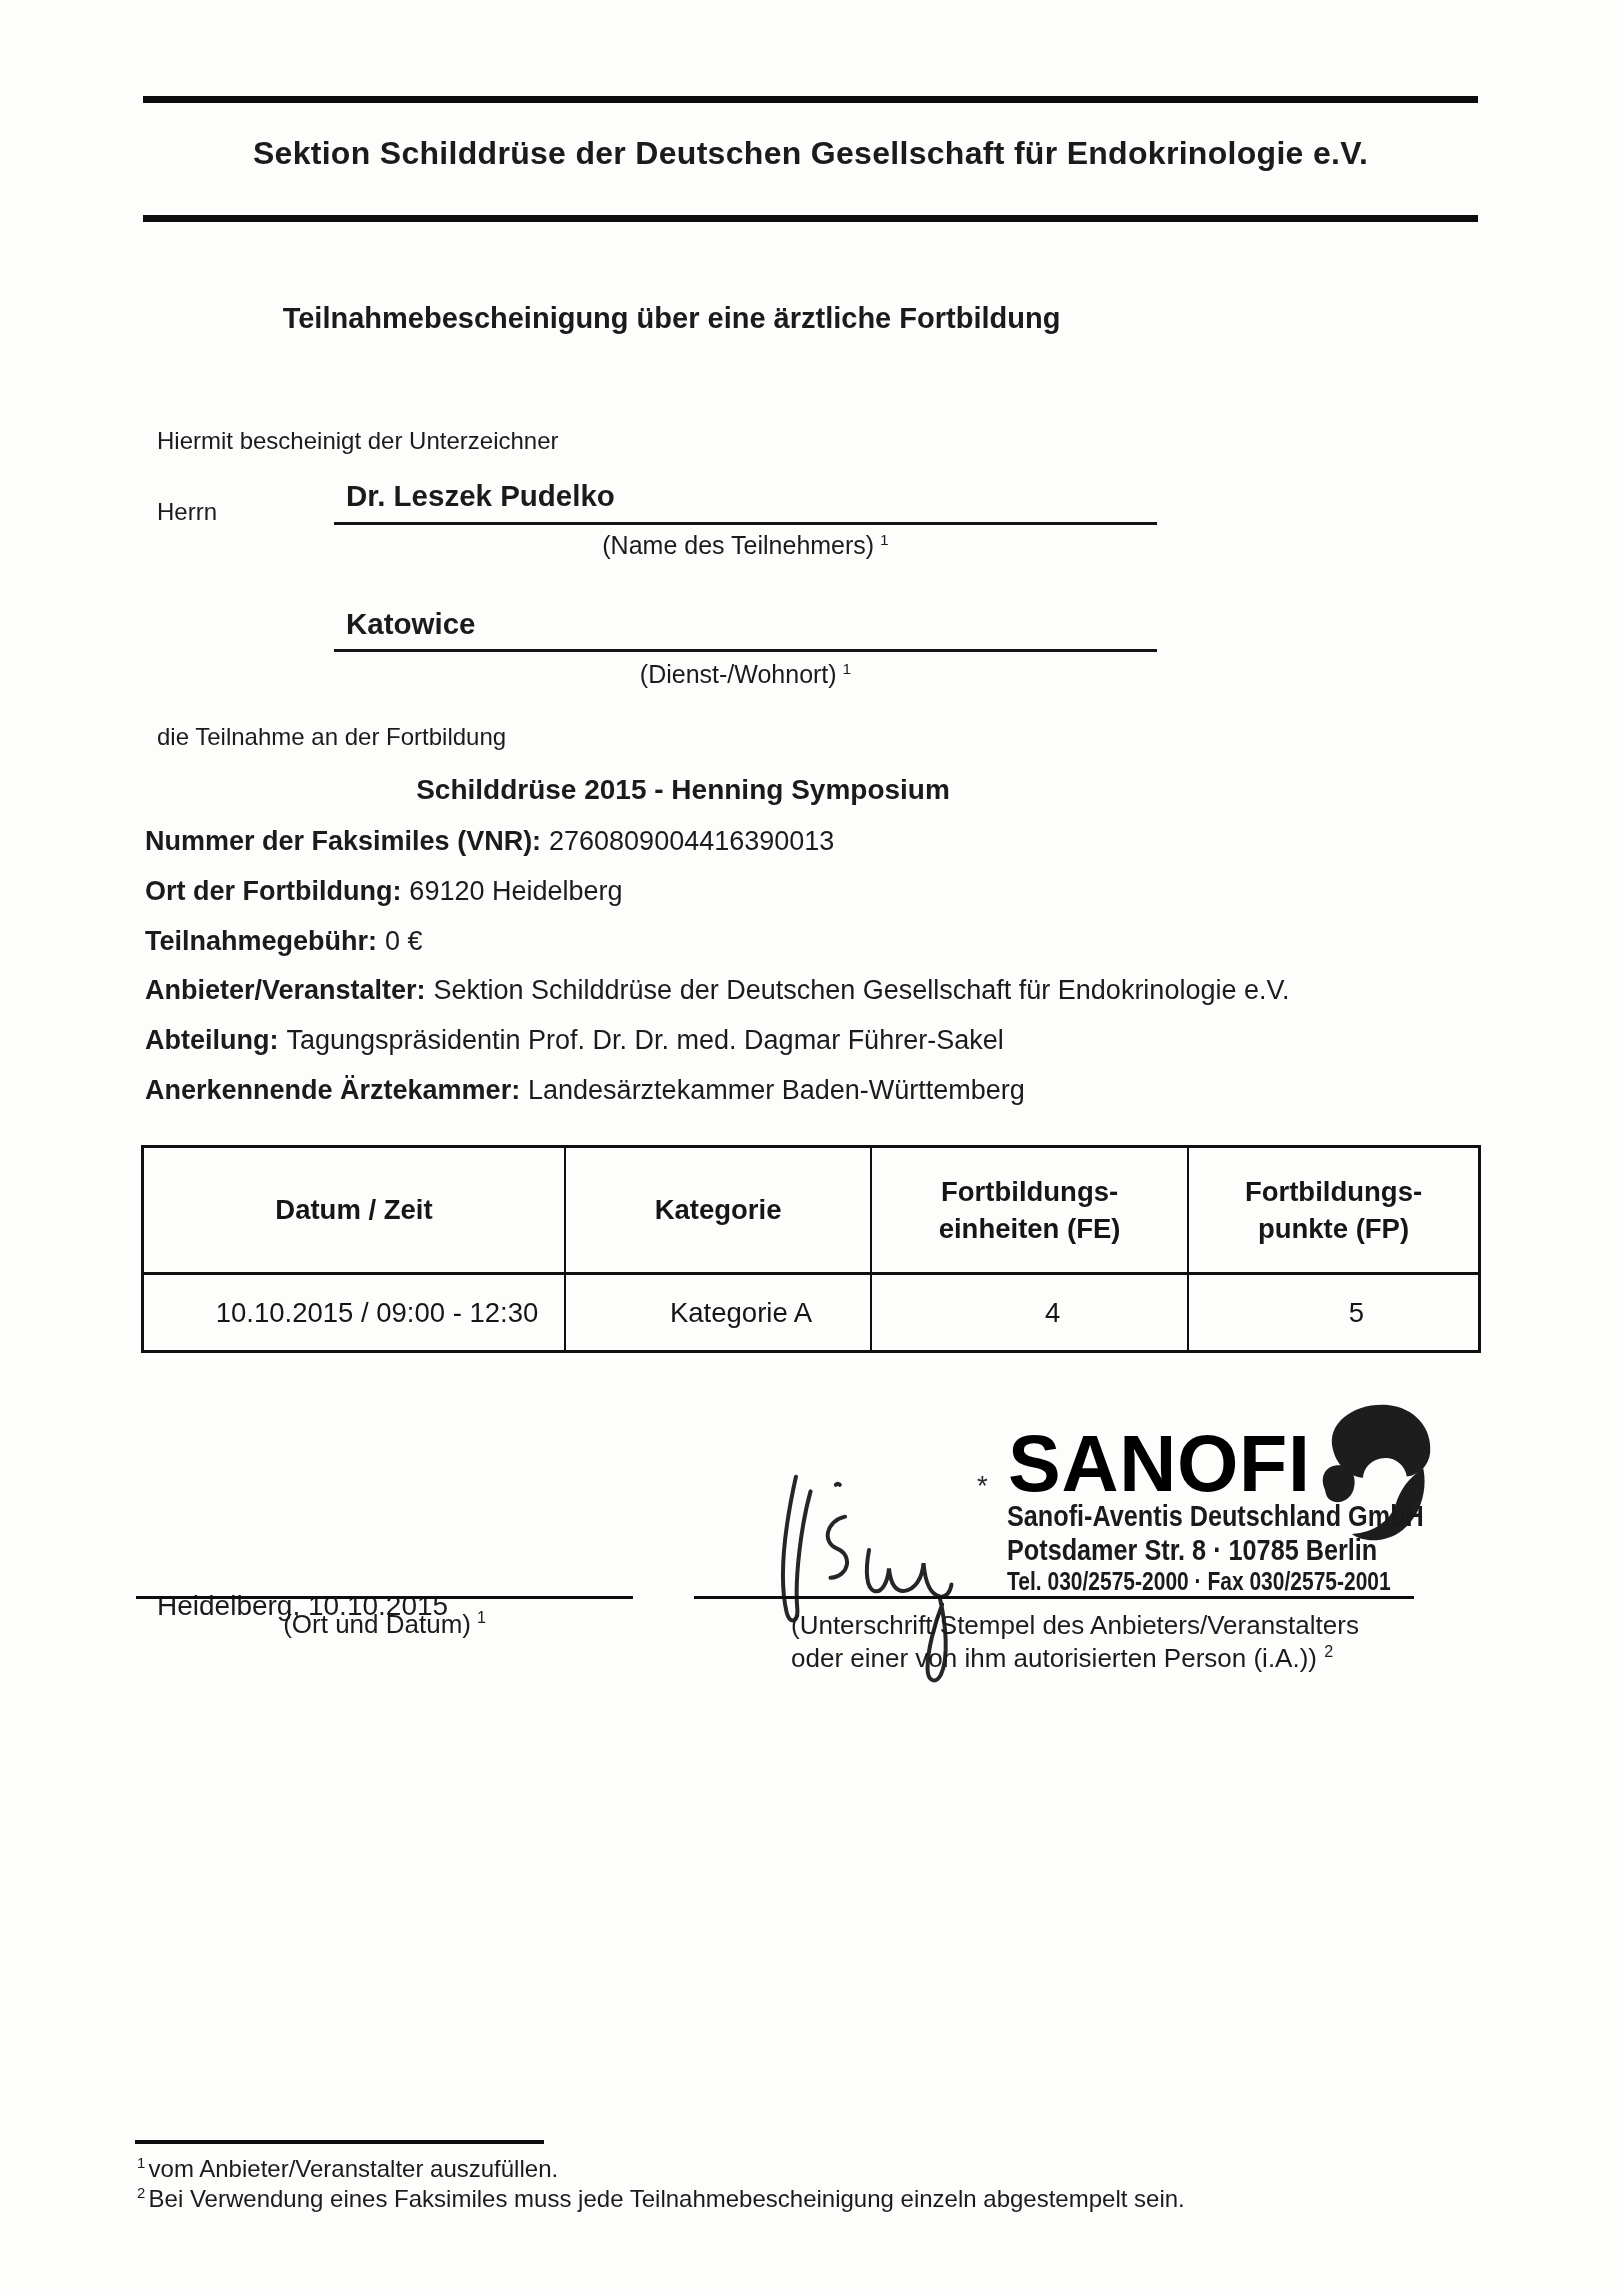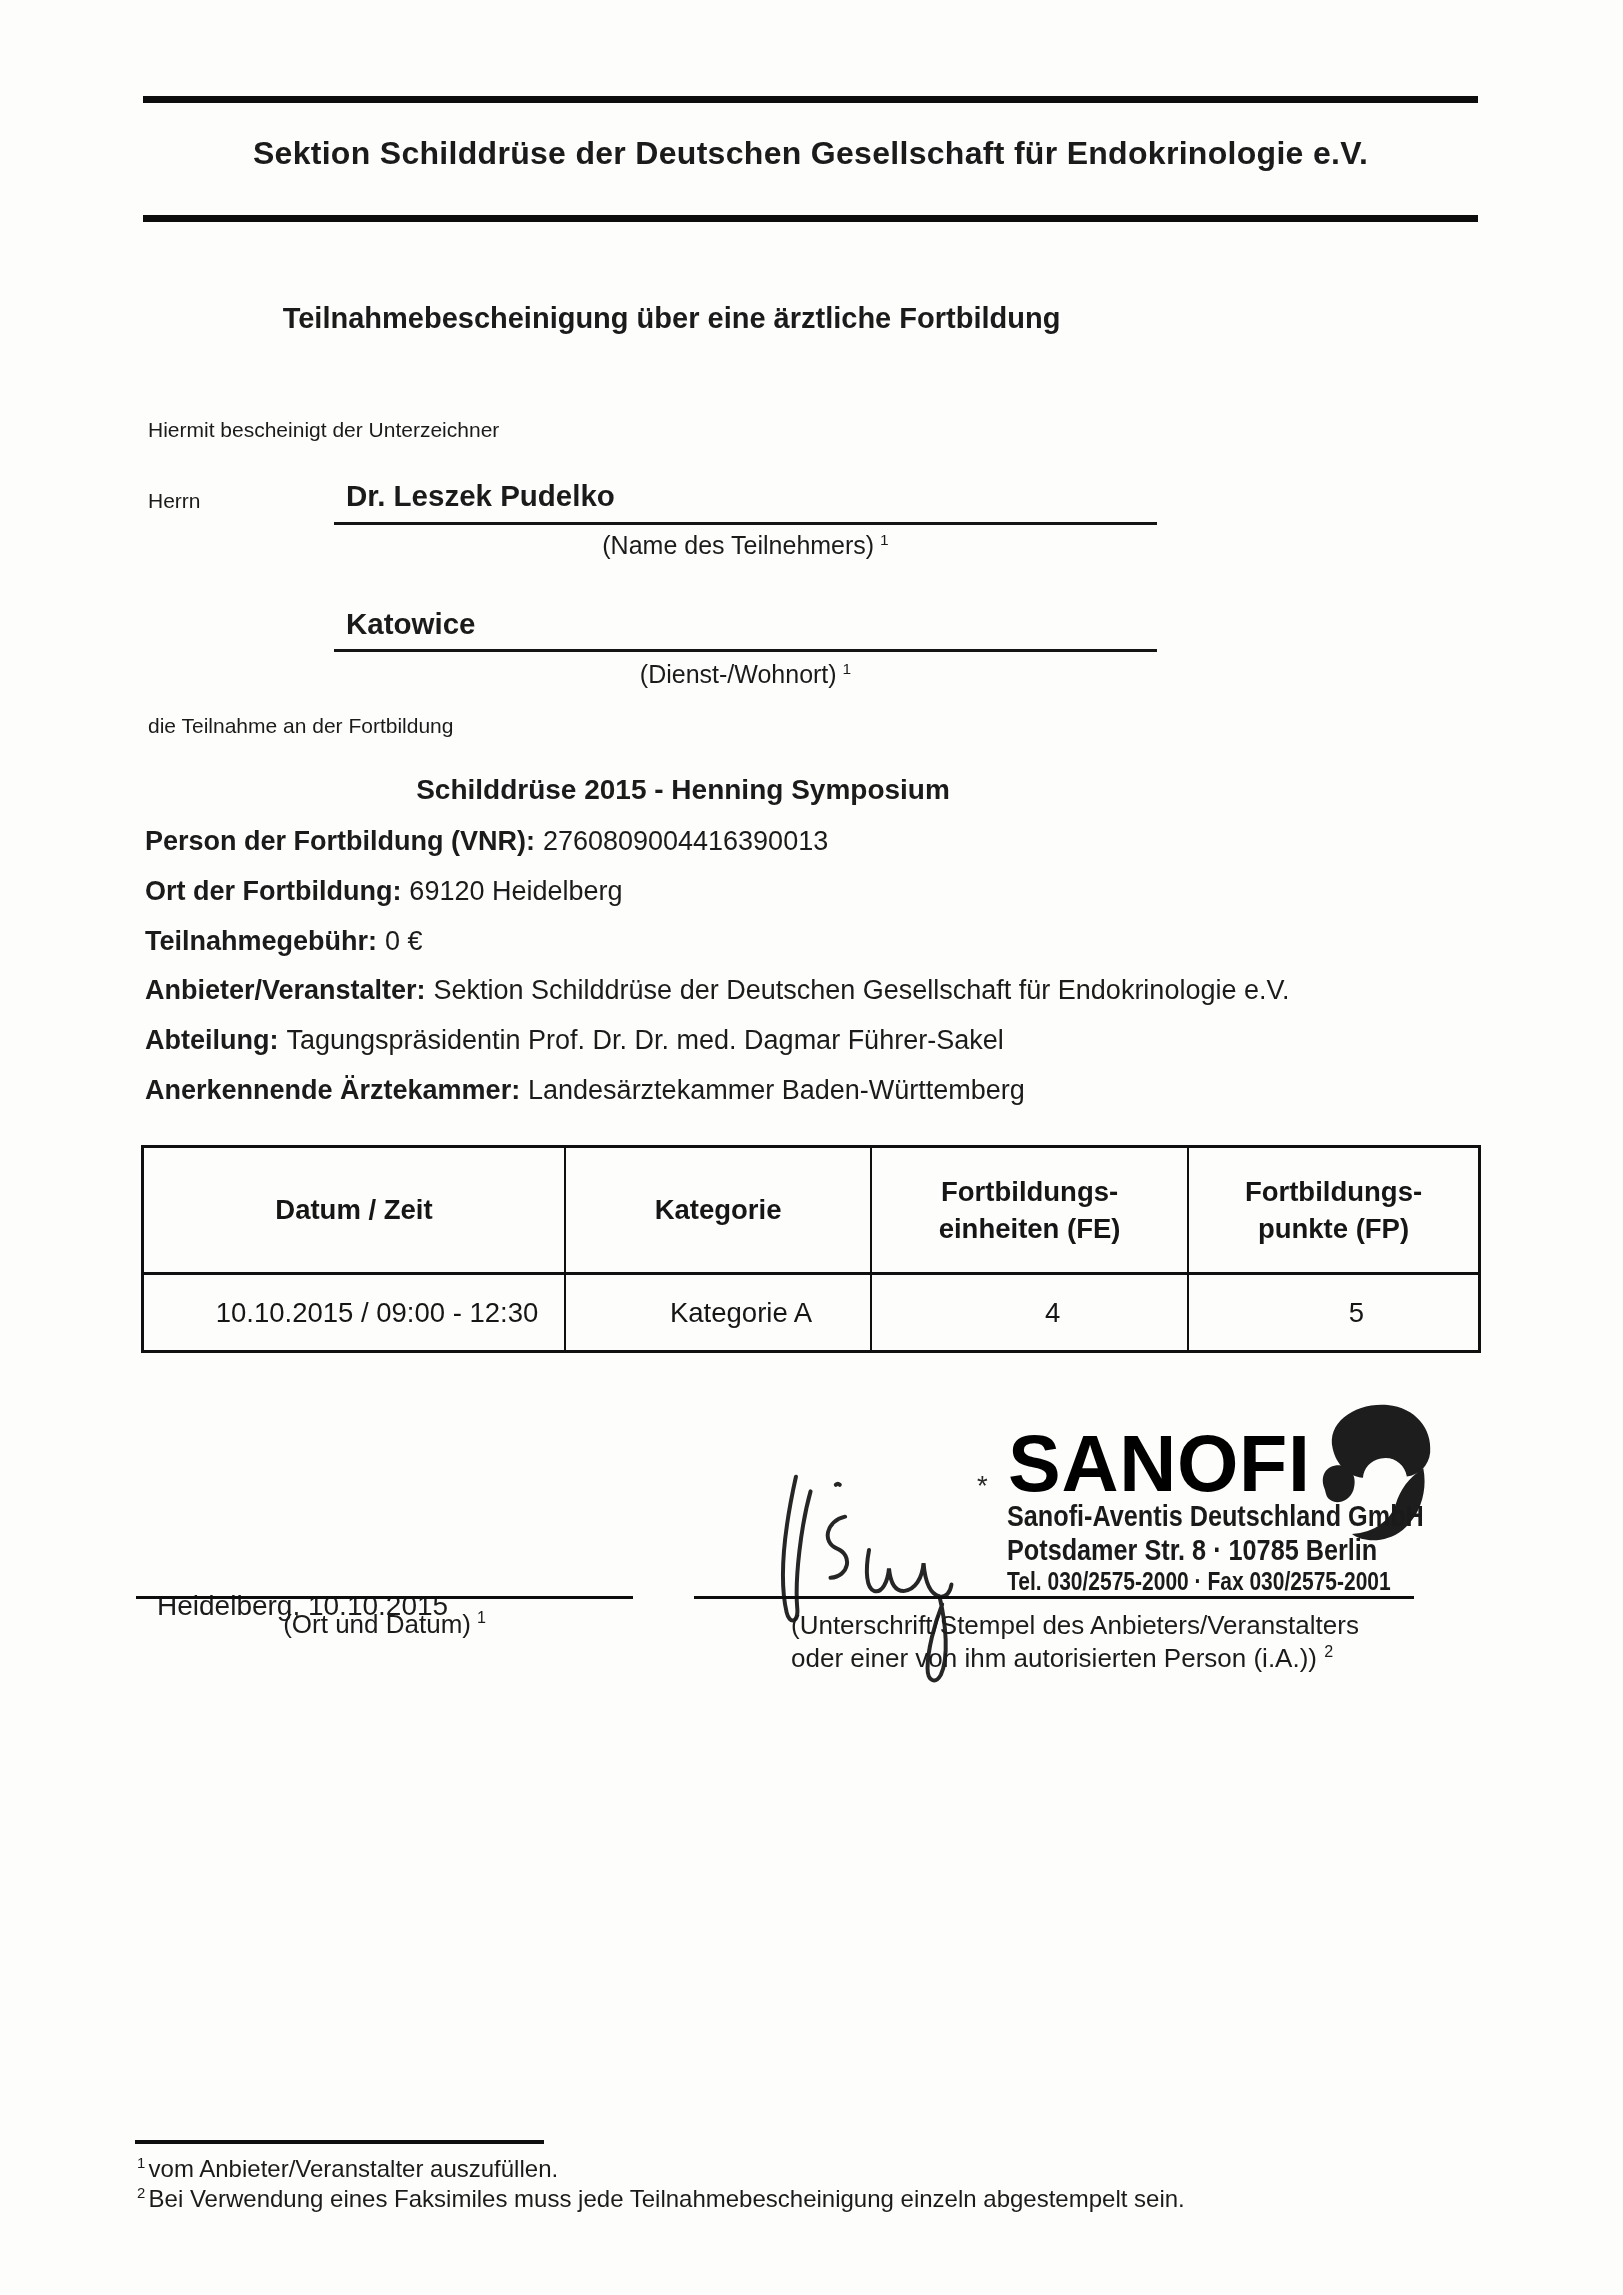--- a/index.html
+++ b/index.html
@@ -13,21 +13,21 @@
   }
   .rule{position:absolute;background:#0d0d0d;}
   .org-title{
     position:absolute;left:143px;top:135px;width:1335px;
     text-align:center;font-size:32px;font-weight:bold;letter-spacing:0.3px;margin:0;
   }
   .doc-title{
     position:absolute;left:0;top:302px;width:1343px;
     text-align:center;font-size:29px;font-weight:bold;margin:0;
   }
-  .bodytext{position:absolute;font-size:21px;margin:3px;white-space:nowrap;}
+  .bodytext{position:absolute;font-size:24px;margin:12px;white-space:nowrap;}
   .fieldvalue{position:absolute;font-size:29.5px;font-weight:bold;margin:0;white-space:nowrap;}
   .underline{position:absolute;height:2.6px;background:#151515;}
   .caption{position:absolute;font-size:25px;text-align:center;white-space:nowrap;}
   .caption sup,.bodytext sup,.footnote sup,.sigcaption sup{font-size:62%;vertical-align:super;}
   .caption sup{margin-left:5.9px;}
   .course-title{
     position:absolute;left:0;top:774px;width:1366px;
     text-align:center;font-size:28px;font-weight:bold;margin:0;
   }
   .detail{position:absolute;left:145px;font-size:27px;white-space:nowrap;}
@@ -78,21 +78,21 @@
   <div class="caption" style="left:334px;top:531px;width:823px;"><span>(Name des Teilnehmers)</span><sup>1</sup></div>
 
   <p class="fieldvalue" style="left:346px;top:607px;">Katowice</p>
   <div class="underline" style="left:334px;top:649px;width:823px;"></div>
   <div class="caption" style="left:334px;top:660px;width:823px;"><span>(Dienst-/Wohnort)</span><sup>1</sup></div>
 
   <p class="bodytext" style="left:145px;top:711px;">die Teilnahme an der Fortbildung</p>
 
   <h3 class="course-title">Schilddrüse 2015 - Henning Symposium</h3>
 
-  <div class="detail" style="top:826px;"><span class="lbl">Person der Fortbildung (VNR):</span><span>2760809004416390013</span></div>
+  <div class="detail" style="top:826px;"><span class="lbl">Nummer der Faksimiles (VNR):</span><span>2760809004416390013</span></div>
   <div class="detail" style="top:876px;"><span class="lbl">Ort der Fortbildung:</span><span>69120 Heidelberg</span></div>
   <div class="detail" style="top:926px;"><span class="lbl">Teilnahmegebühr:</span><span>0 €</span></div>
   <div class="detail" style="top:975px;"><span class="lbl">Anbieter/Veranstalter:</span><span>Sektion Schilddrüse der Deutschen Gesellschaft für Endokrinologie e.V.</span></div>
   <div class="detail" style="top:1025px;"><span class="lbl">Abteilung:</span><span>Tagungspräsidentin Prof. Dr. Dr. med. Dagmar Führer-Sakel</span></div>
   <div class="detail" style="top:1075px;"><span class="lbl">Anerkennende Ärztekammer:</span><span>Landesärztekammer Baden-Württemberg</span></div>
 
   <table class="fe">
     <colgroup>
       <col style="width:31.6%">
         <col style="width:22.9%">

